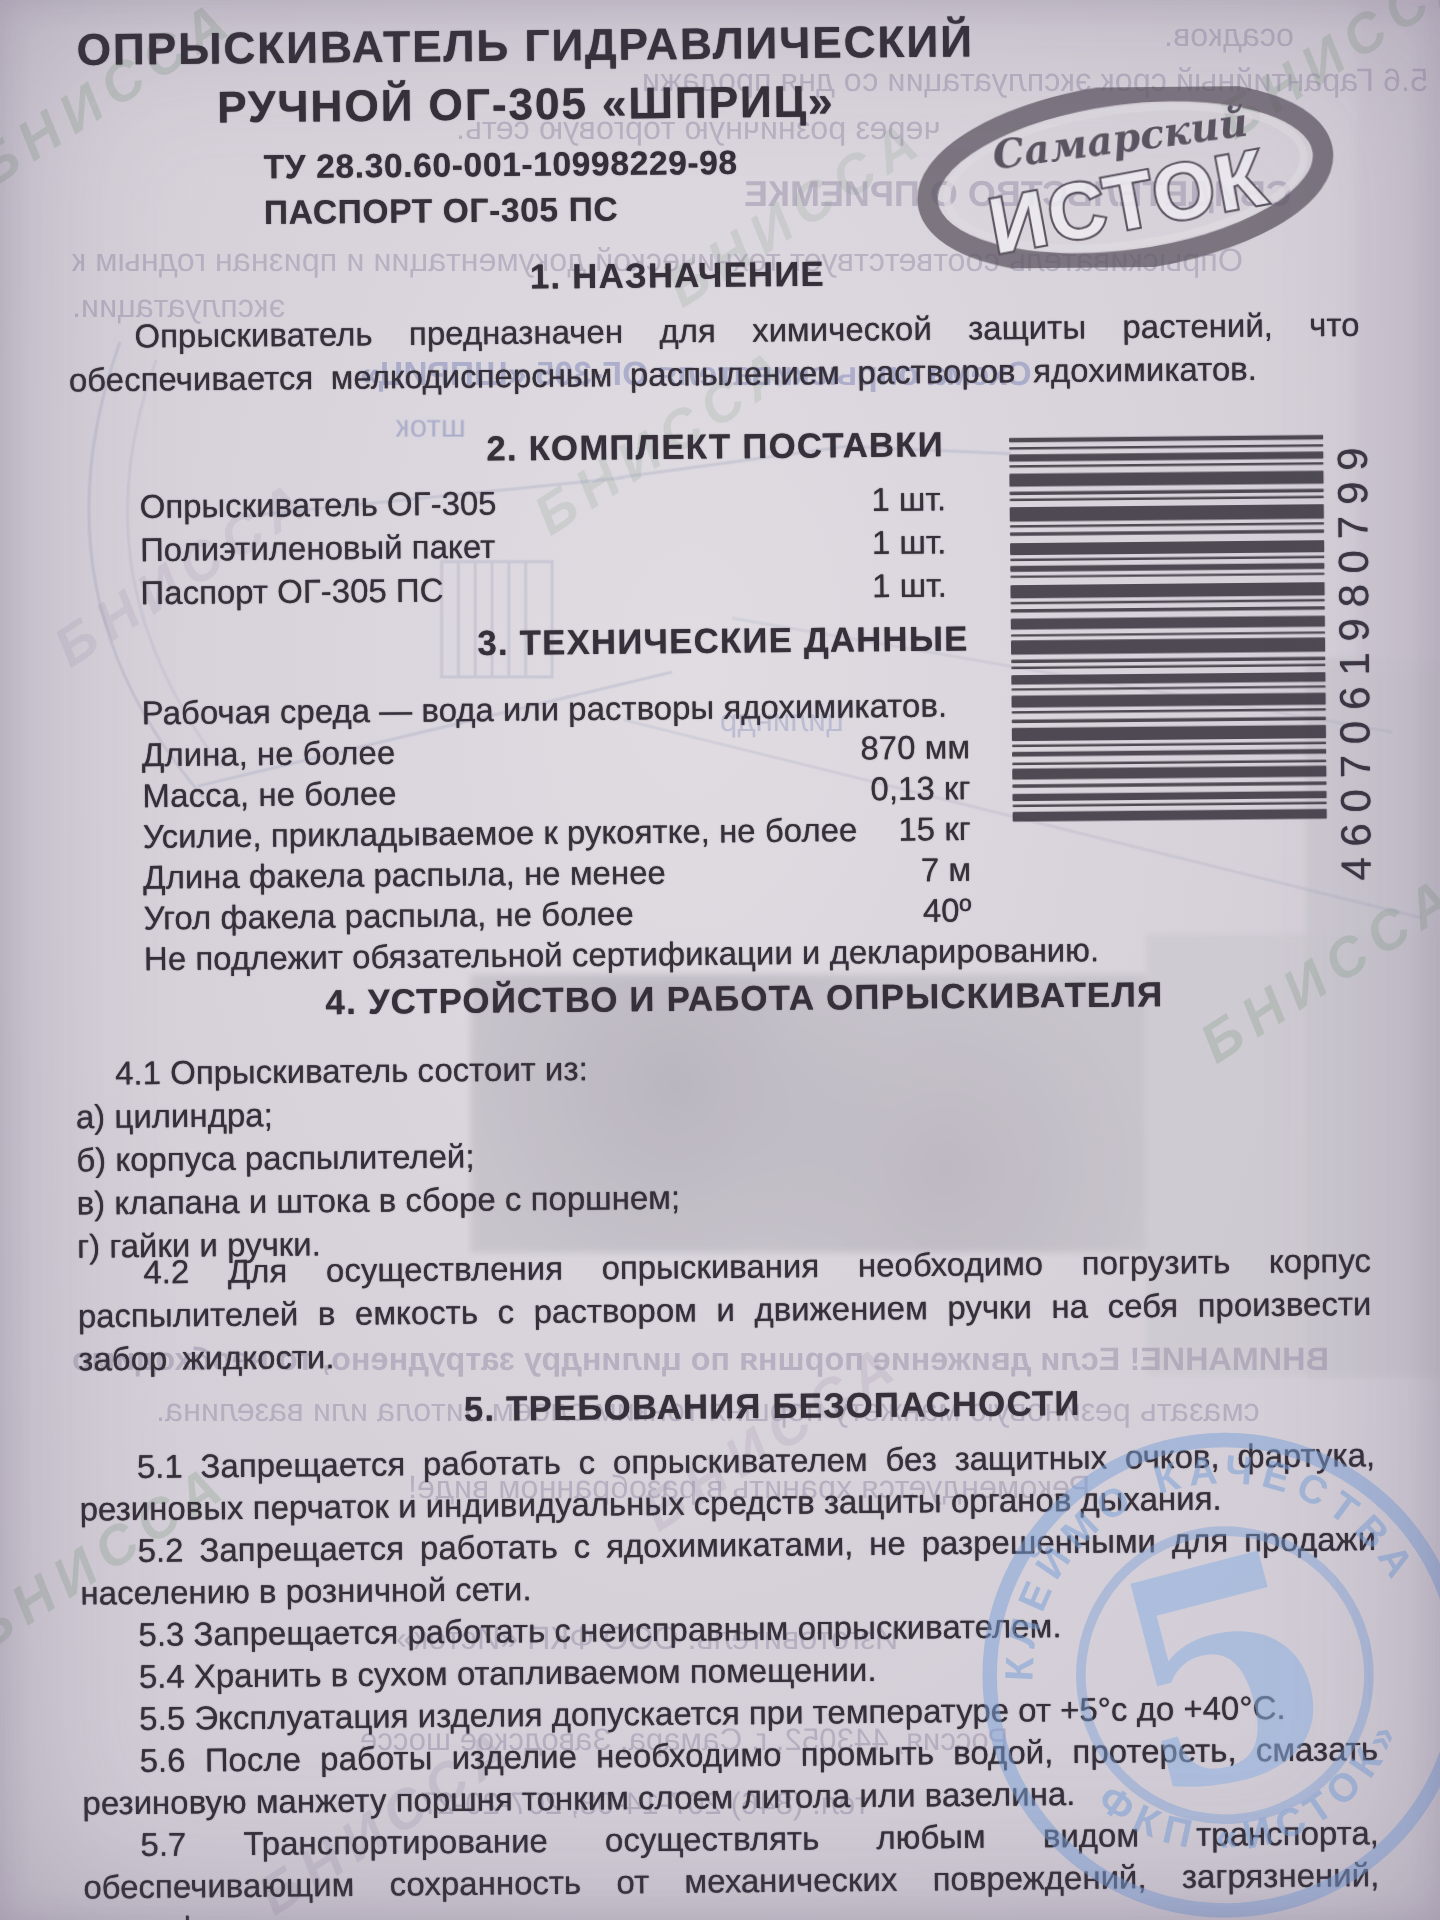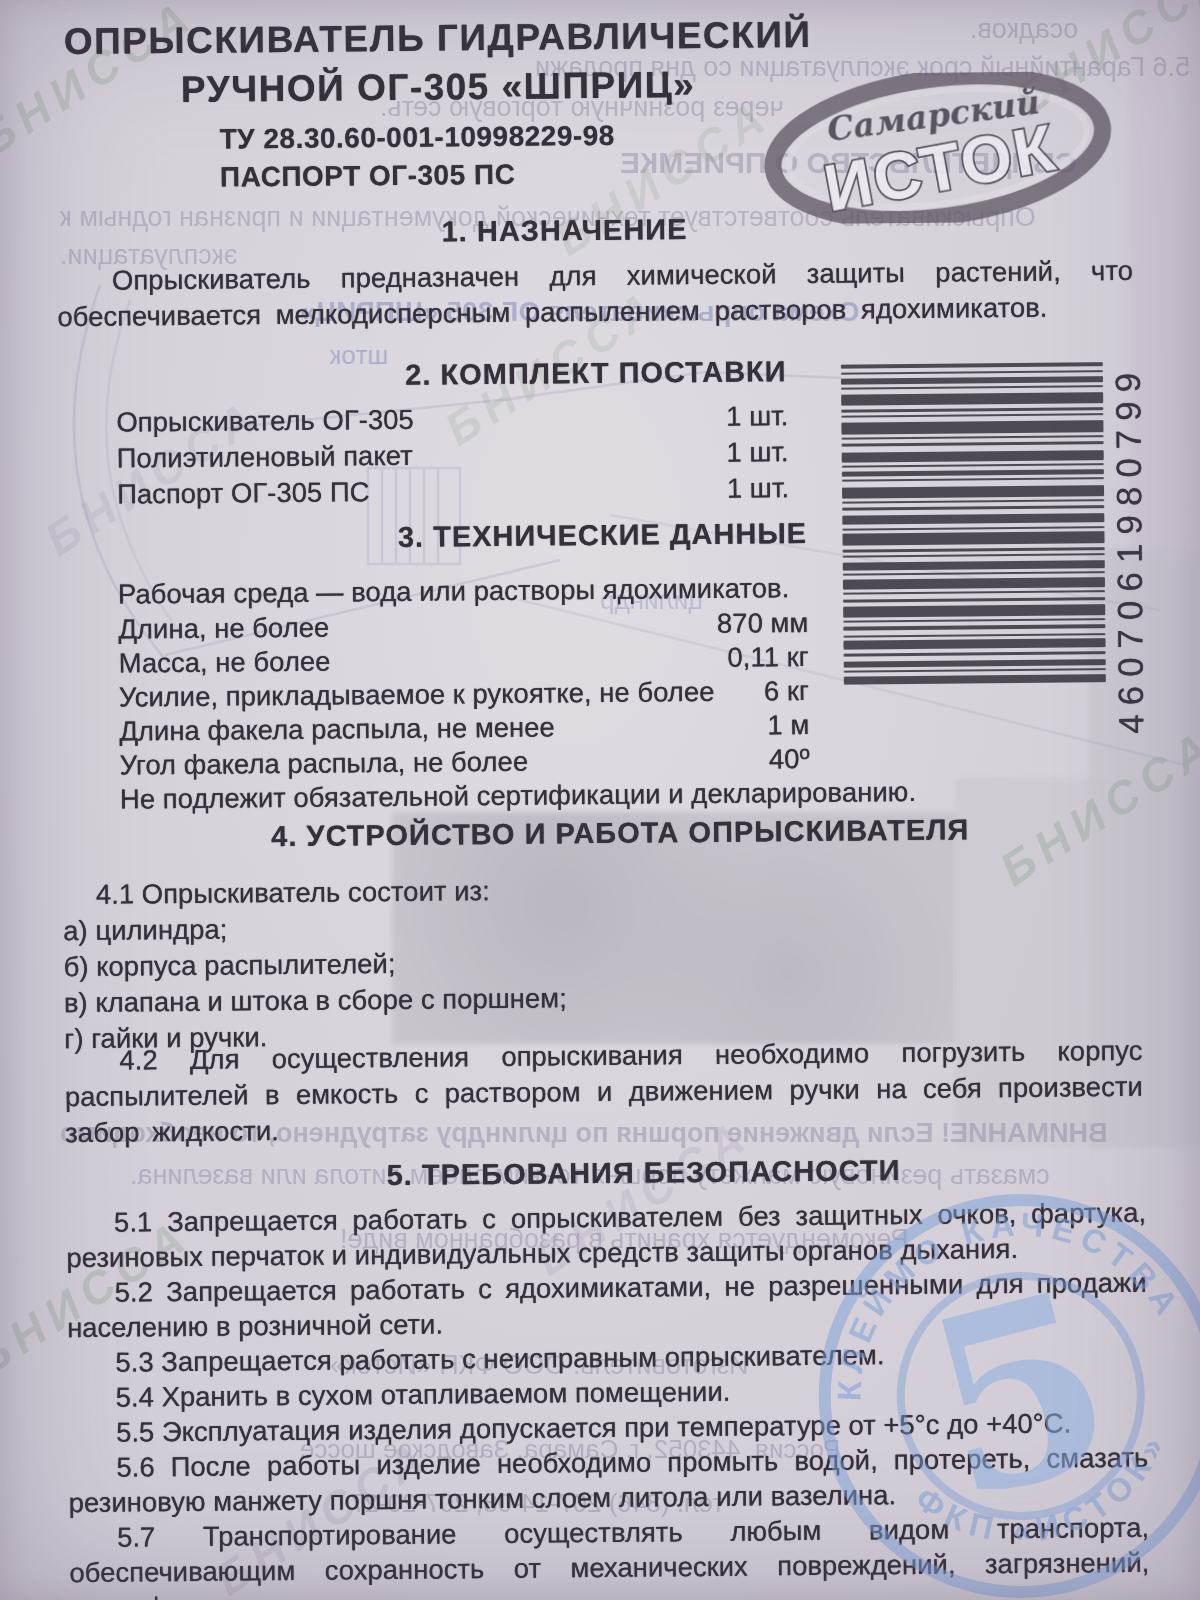--- a/index.html
+++ b/index.html
@@ -132,29 +132,29 @@
     </div>
 
     <div class="abs head" style="left:60px;top:519px;width:1090px;">3. ТЕХНИЧЕСКИЕ ДАННЫЕ</div>
     <div class="abs body-t" style="left:120px;top:572px;width:760px;">Рабочая среда — вода или растворы ядохимикатов.</div>
     <div class="abs row body-t" style="left:120px;top:607px;width:690px;">
       <span>Длина, не более</span>
       <span>870 мм</span>
     </div>
     <div class="abs row body-t" style="left:120px;top:641px;width:690px;">
       <span>Масса, не более</span>
-      <span>0,11 кг</span>
+      <span>0,13 кг</span>
     </div>
     <div class="abs row body-t" style="left:120px;top:675px;width:690px;">
       <span>Усилие, прикладываемое к рукоятке, не более</span>
-      <span>6 кг</span>
+      <span>15 кг</span>
     </div>
     <div class="abs row body-t" style="left:120px;top:709px;width:690px;">
       <span>Длина факела распыла, не менее</span>
-      <span>1 м</span>
+      <span>7 м</span>
     </div>
     <div class="abs row body-t" style="left:120px;top:743px;width:690px;">
       <span>Угол факела распыла, не более</span>
       <span>40º</span>
     </div>
     <div class="abs body-t" style="left:120px;top:777px;width:830px;">Не подлежит обязательной сертификации и декларированию.</div>
 
     <div class="barcode-bars" id="barcode-bars">
         <div class="bar" style="top: 0px; height: 4px;"></div>
         <div class="bar" style="top: 8px; height: 2px;"></div>

